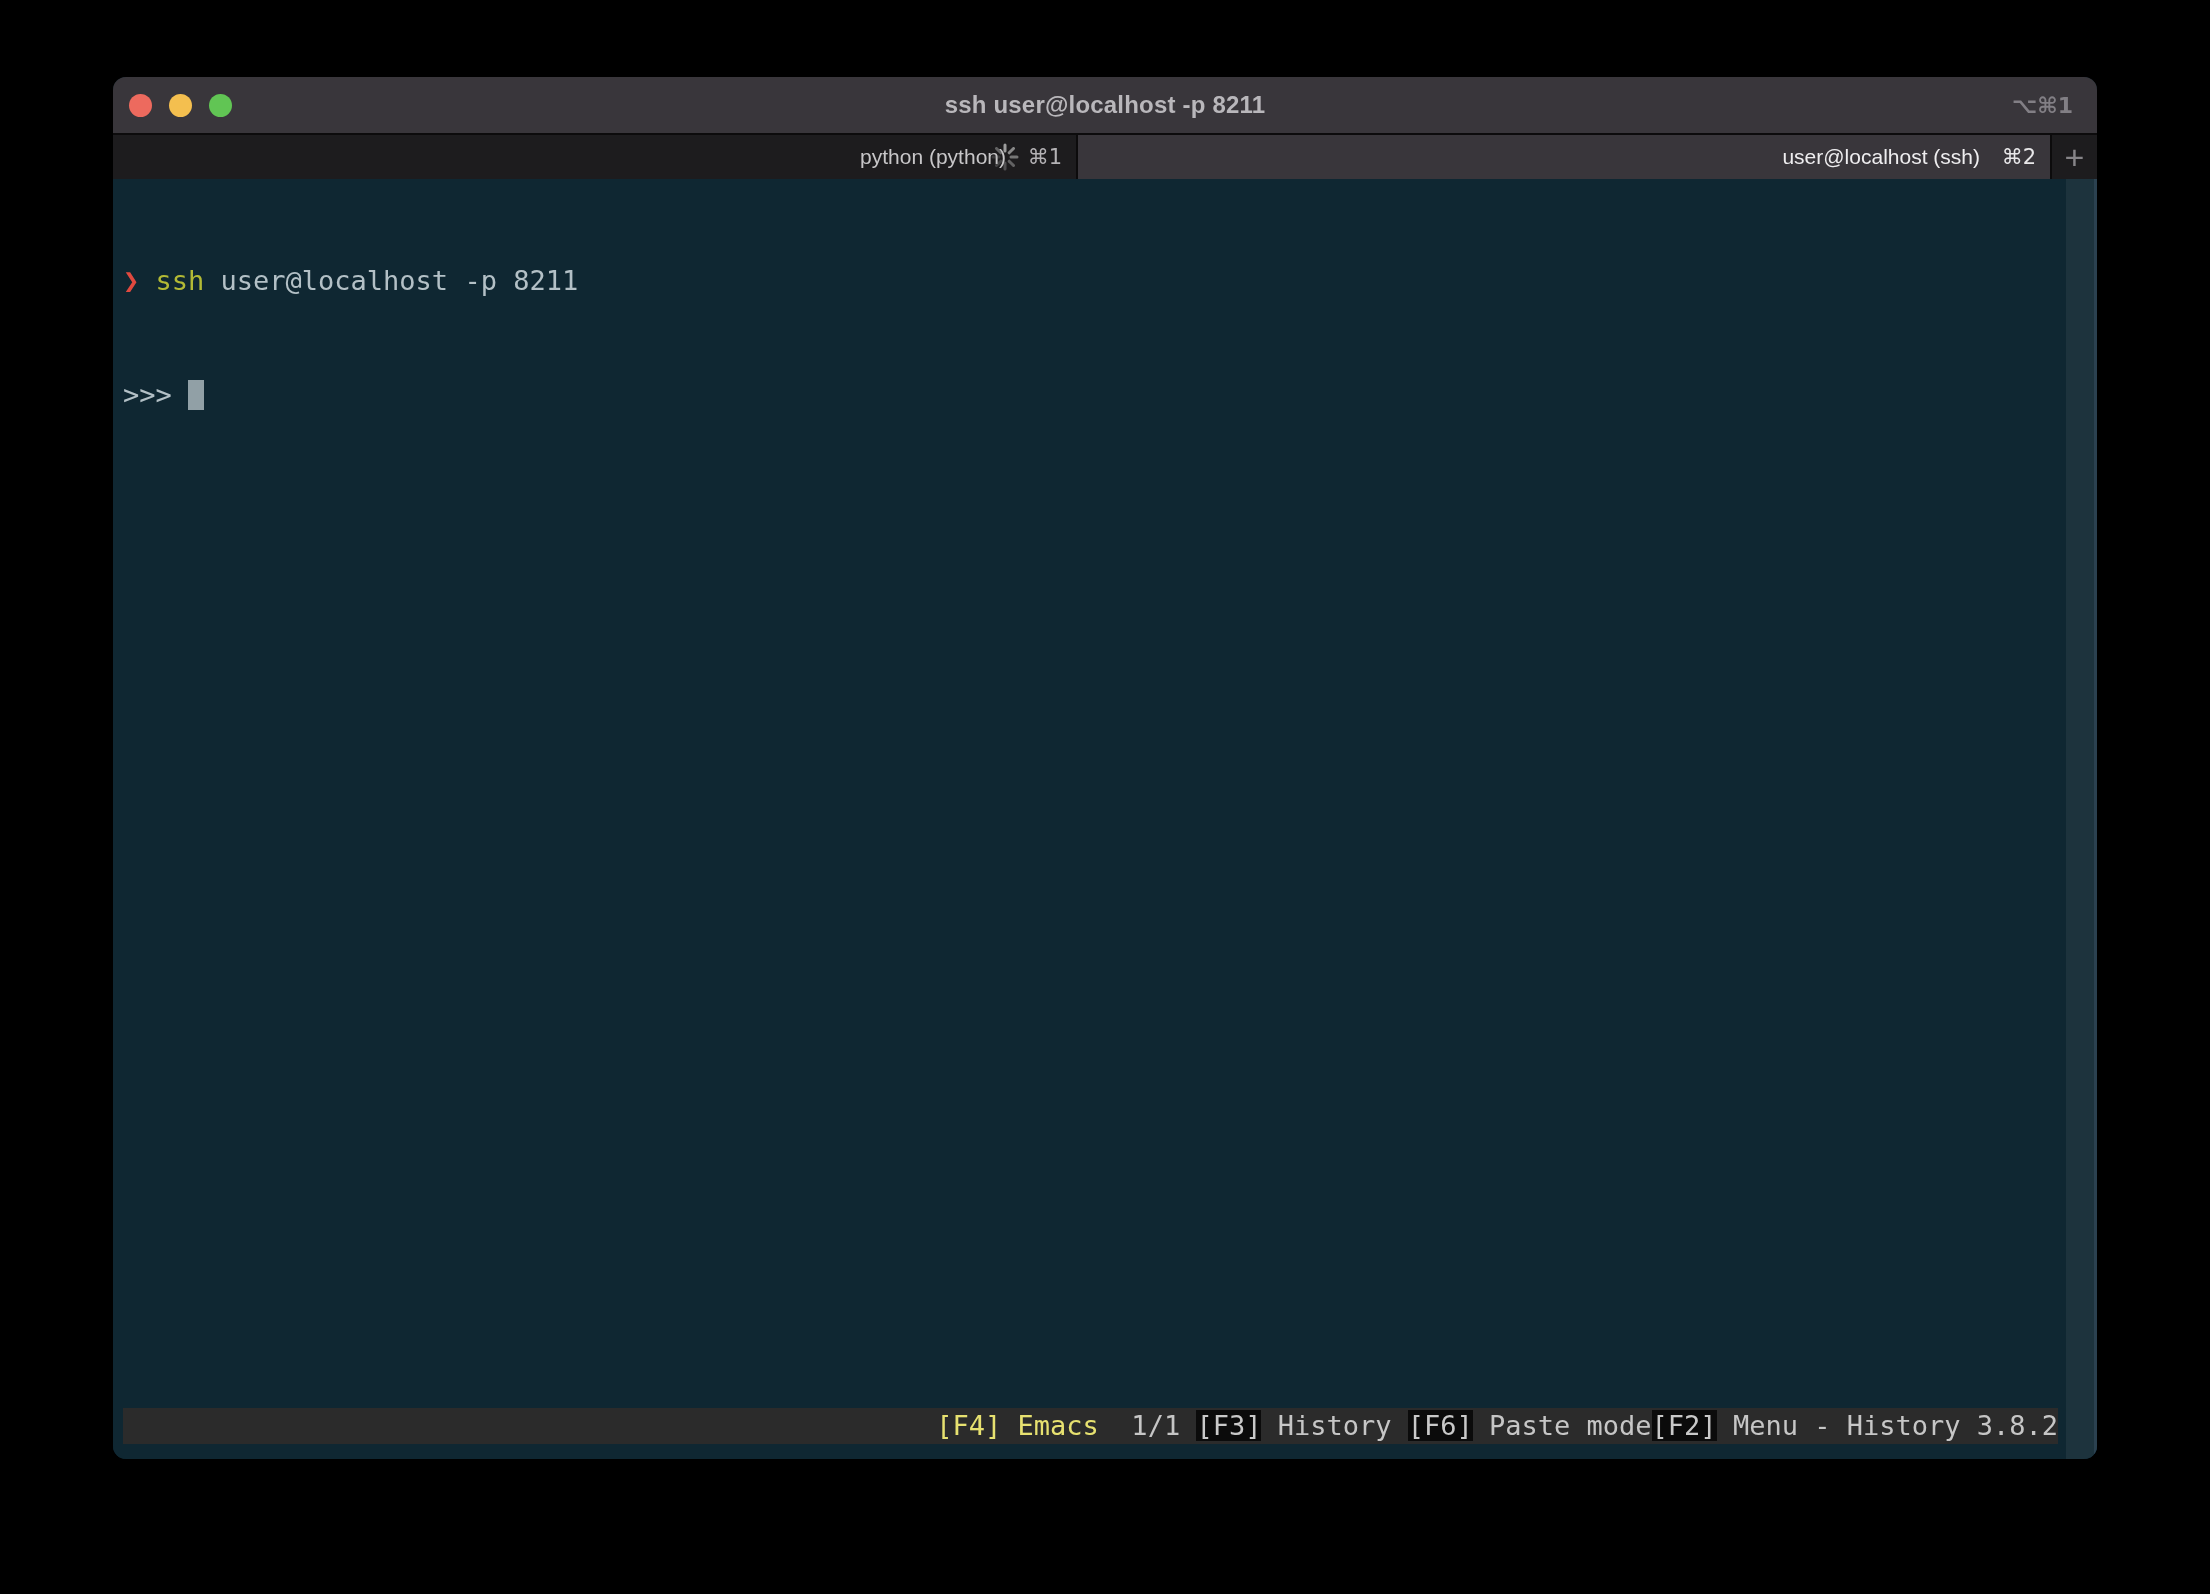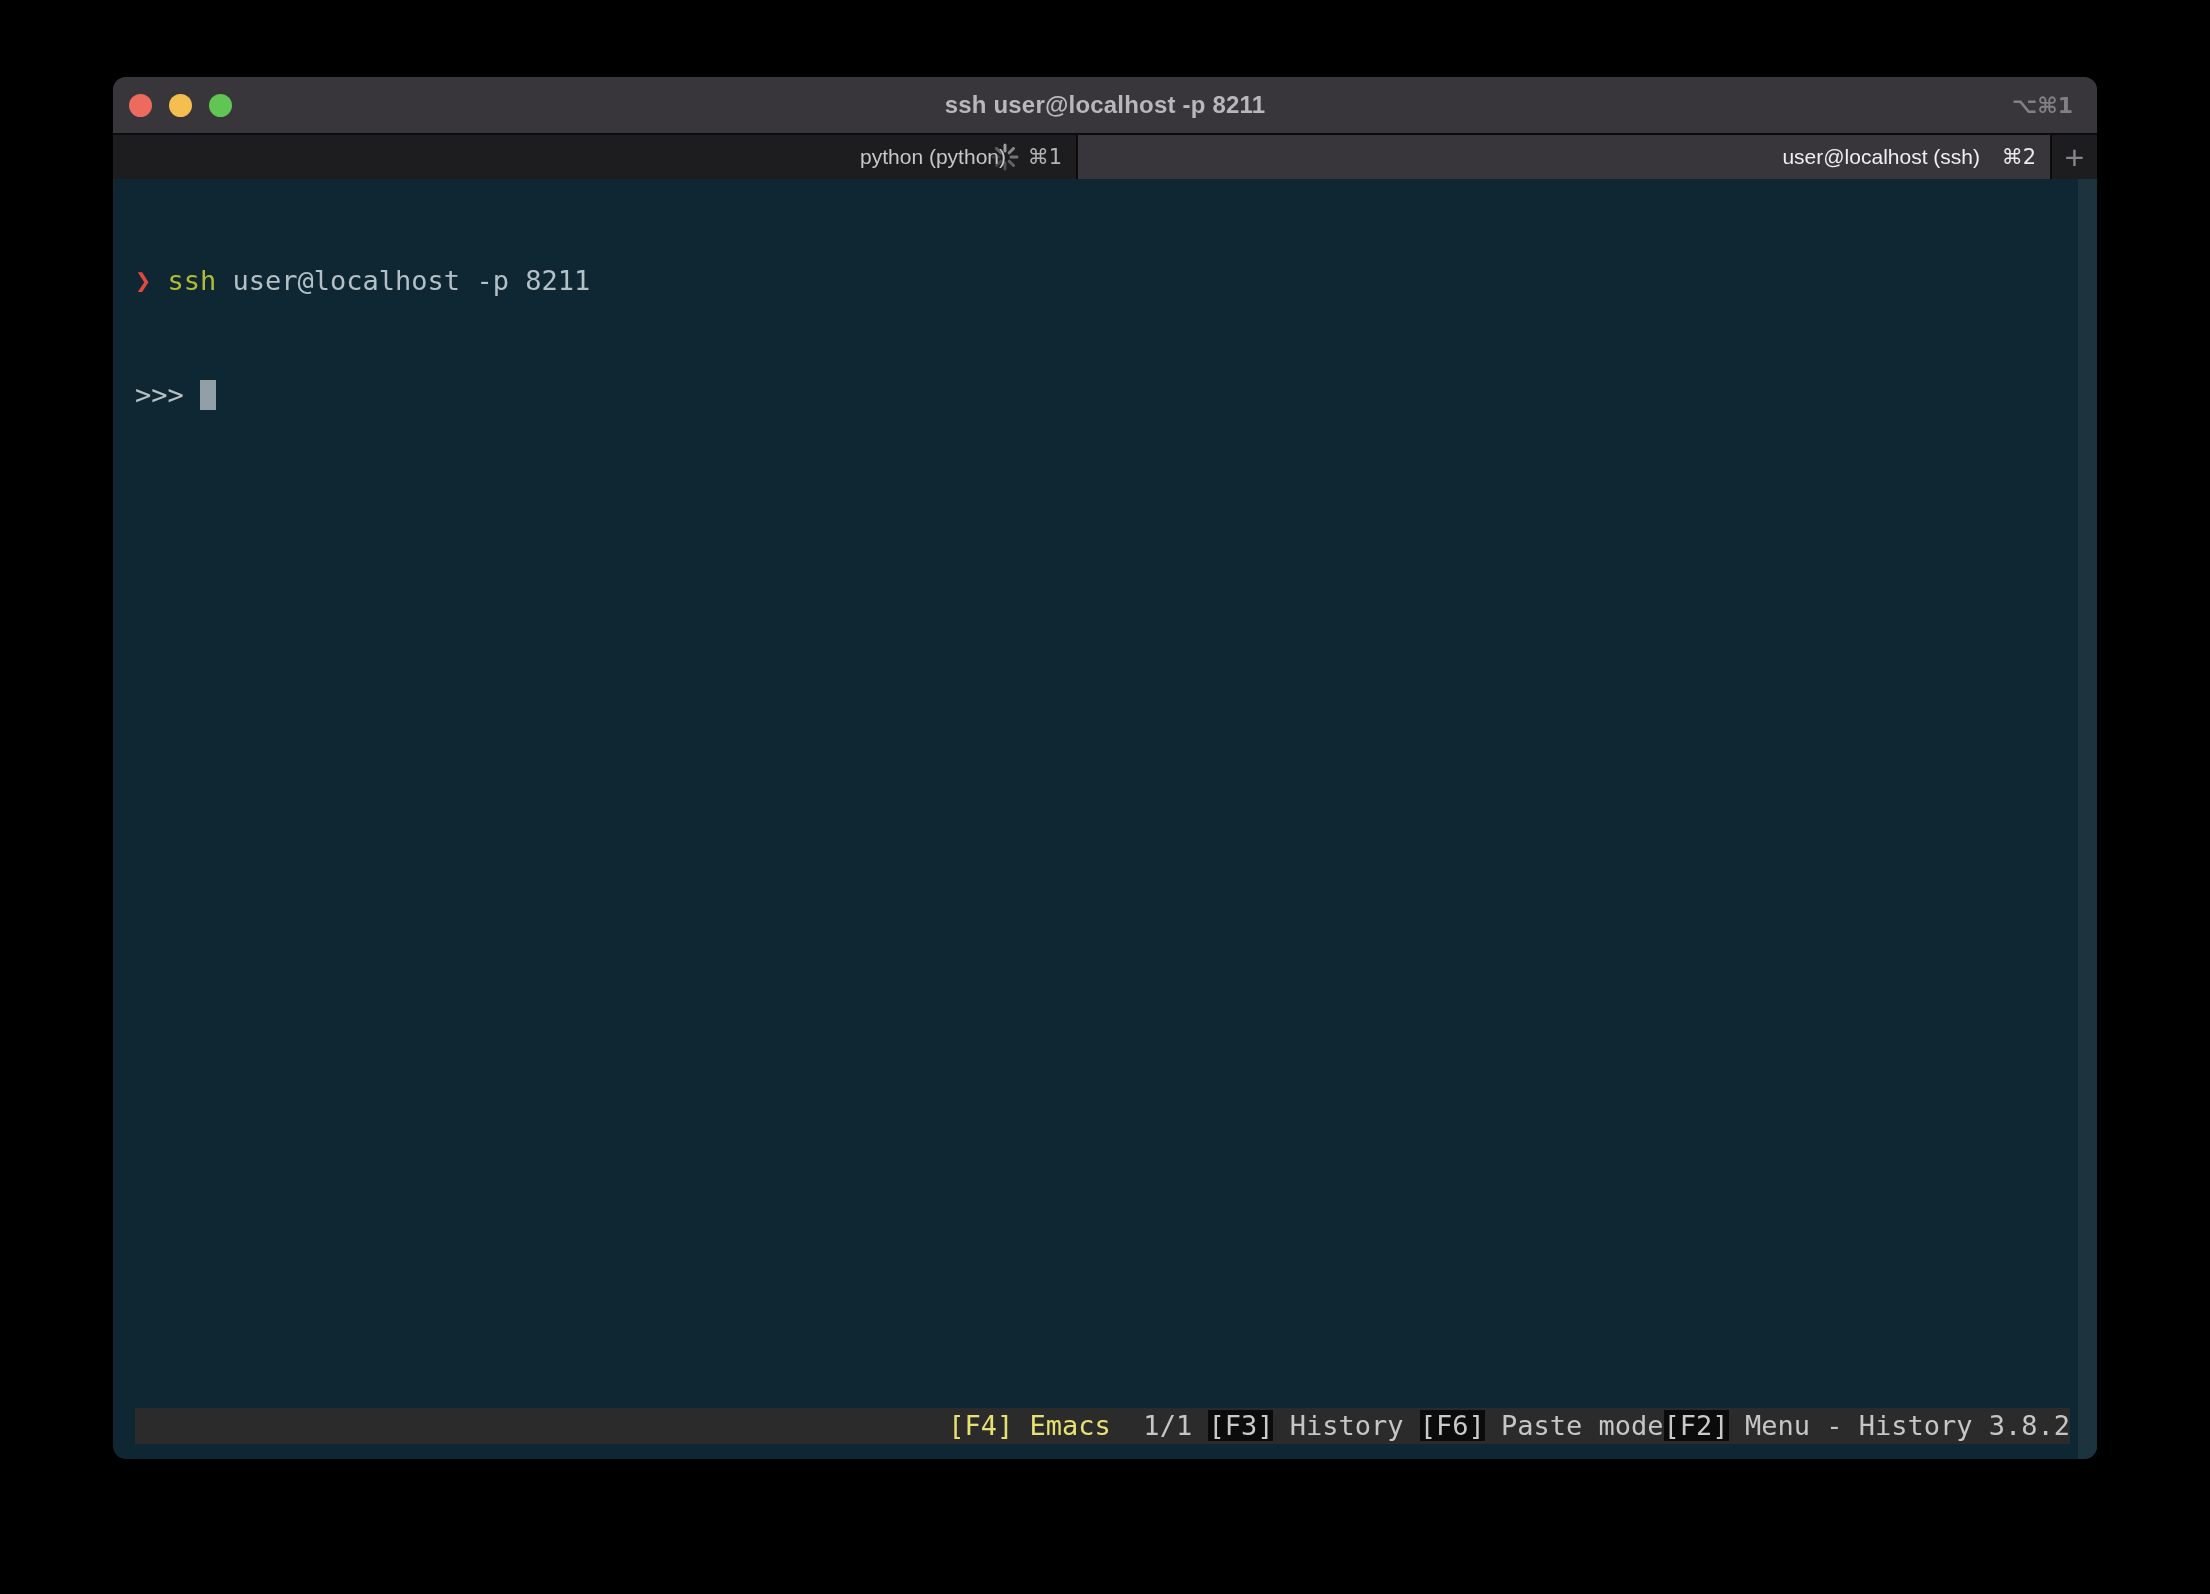--- a/index.html
+++ b/index.html
@@ -51,21 +51,21 @@
   .tab.active .tab-label{color:#eeedef;}
   .tab-accessory{
     position:absolute;right:14px;top:0;height:44px;display:flex;align-items:center;gap:9px;
   }
   .tab-shortcut{font-size:21px;font-family:"DejaVu Sans",sans-serif;}
   .tab.inactive .tab-shortcut{color:#b4b2b5;}
   .tab.active .tab-shortcut{color:#e8e7e9;}
   .plus-glyph{color:#868488;font-size:34px;font-weight:300;line-height:44px;}
   
   .terminal{
-    position:absolute;left:12px;top:102px;width:100%;height:1280px;background:#0f2732;
+    position:absolute;left:0;top:102px;width:100%;height:1280px;background:#0f2732;
     font-family:"DejaVu Sans Mono","DejaVu Sans",monospace;
   }
   .scroll-strip{
     position:absolute;right:0;top:0;width:31px;height:100%;
     background:#1d333d;border-right:3px solid #2b era;
   }
   .scroll-strip{border-right:3px solid #2b4150;box-sizing:border-box;}
   .term-lines{
     position:absolute;left:10px;top:7px;
     font-size:27px;line-height:38px;white-space:pre;color:#b3c0c6;

